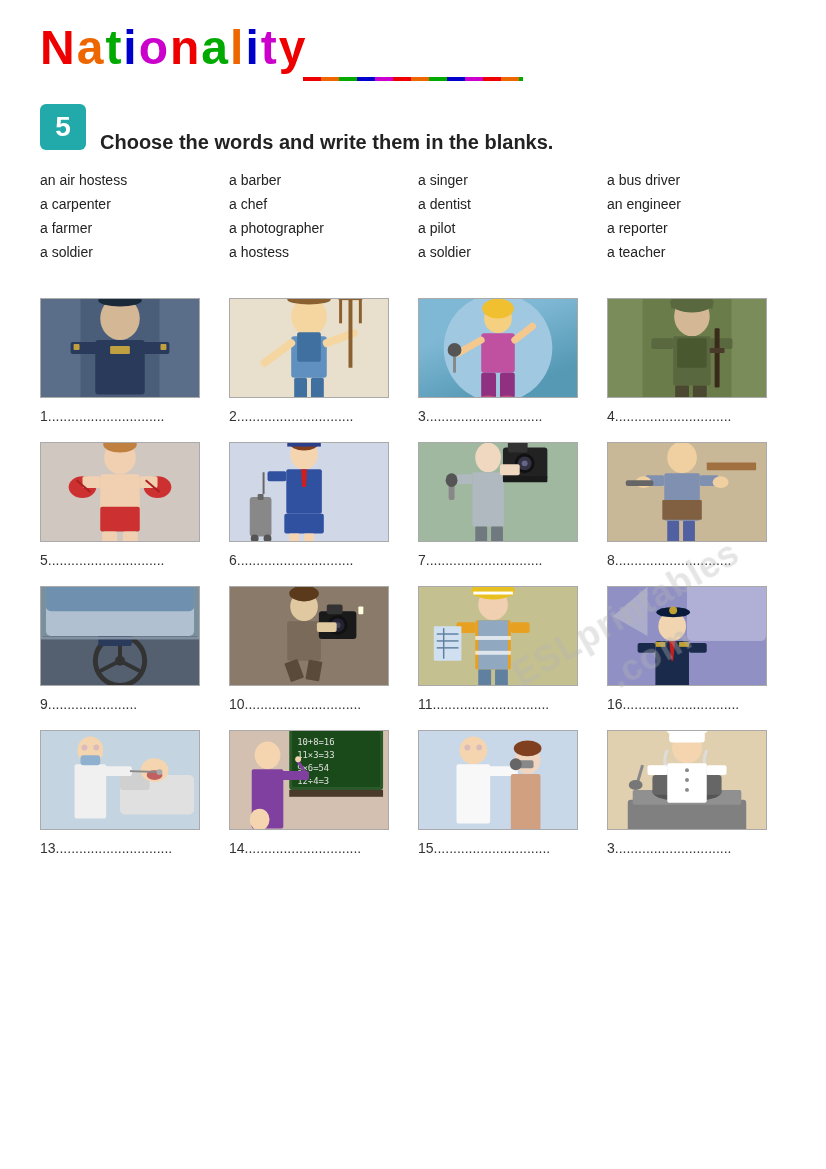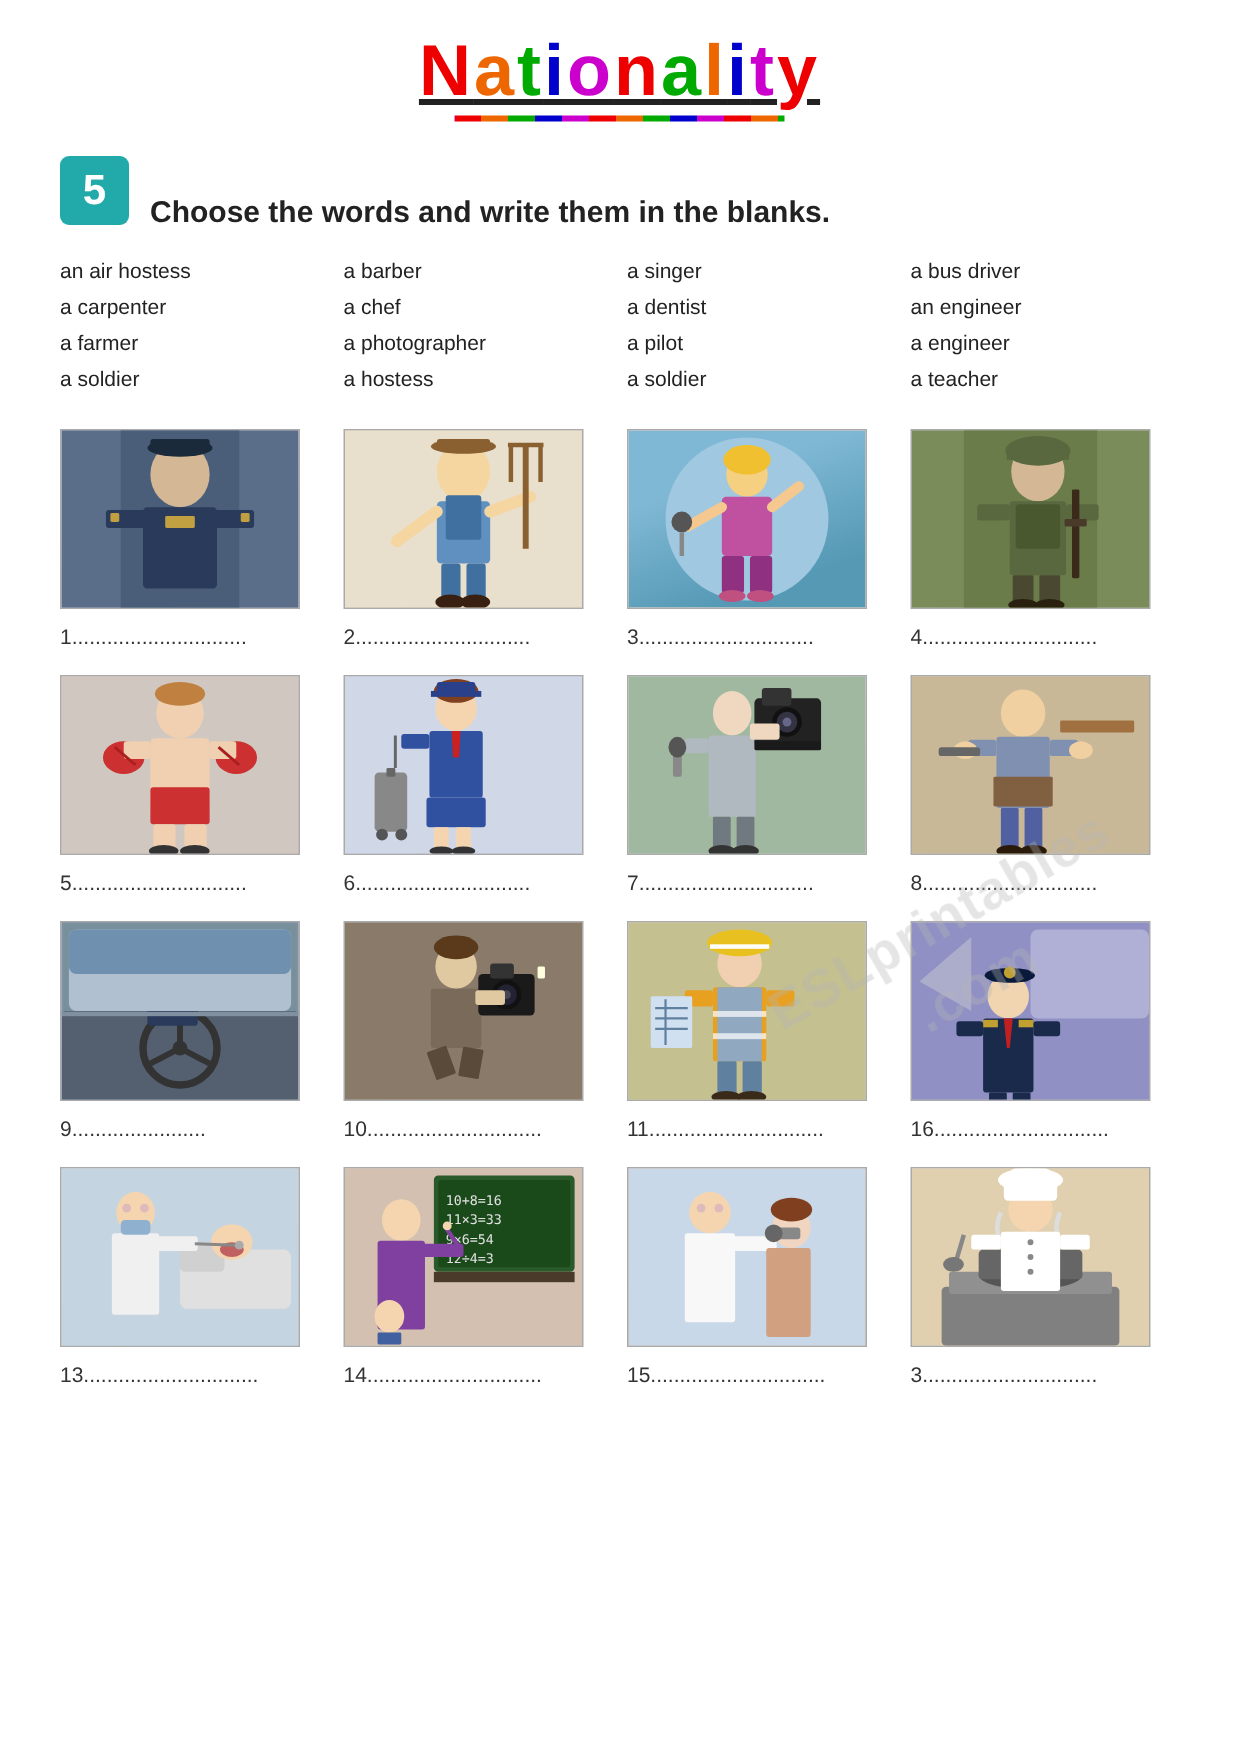--- a/index.html
+++ b/index.html
@@ -7,23 +7,21 @@
       background: #fff;
       font-family: Arial, sans-serif;
       width: 826px;
       min-height: 1169px;
       padding: 20px 40px;
       color: #222;
     }
 
     
     .title-section {
-      text-align: center;
       margin-bottom: 18px;
-      text-decoration: underline;
     }
     .title-text {
       font-size: 48px;
       font-weight: bold;
       font-family: 'Comic Sans MS', cursive, sans-serif;
       letter-spacing: 2px;
     }
     .title-text span:nth-child(1)  { color: #e00; }
     .title-text span:nth-child(2)  { color: #e60; }
     .title-text span:nth-child(3)  { color: #0a0; }
@@ -68,42 +66,42 @@
       font-weight: bold;
       color: #222;
       margin-top: 32px;
     }
 
     
     .word-bank {
       display: grid;
       grid-template-columns: repeat(4, 1fr);
       gap: 4px 10px;
-      margin-bottom: 24px;
+      margin-bottom: 36px;
       font-size: 14px;
     }
     .word-item {
       padding: 2px 0;
     }
 
     
     .img-row {
       display: grid;
       grid-template-columns: repeat(4, 1fr);
       gap: 10px;
       margin-bottom: 6px;
     }
     .img-cell {
       display: flex;
       flex-direction: column;
       align-items: flex-start;
     }
     .img-placeholder {
       width: 160px;
-      height: 120px;
+      height: 100px;
       background: #ccc;
       border: 1px solid #aaa;
       display: flex;
       align-items: center;
       font-size: 11px;
       color: #555;
       overflow: hidden;
       position: relative;
     }
     
@@ -174,21 +172,21 @@
   <div class="word-item">a barber</div>
   <div class="word-item">a singer</div>
   <div class="word-item">a bus driver</div>
   <div class="word-item">a carpenter</div>
   <div class="word-item">a chef</div>
   <div class="word-item">a dentist</div>
   <div class="word-item">an engineer</div>
   <div class="word-item">a farmer</div>
   <div class="word-item">a photographer</div>
   <div class="word-item">a pilot</div>
-  <div class="word-item">a engineer</div>
+  <div class="word-item">a reporter</div>
   <div class="word-item">a soldier</div>
   <div class="word-item">a hostess</div>
   <div class="word-item">a soldier</div>
   <div class="word-item">a teacher</div>
 </div>
 
 <div class="img-row">
   <div class="img-cell">
     <div class="img-placeholder img-officer">
       <svg width="160" height="120" viewBox="0 0 160 120" xmlns="http://www.w3.org/2000/svg">

